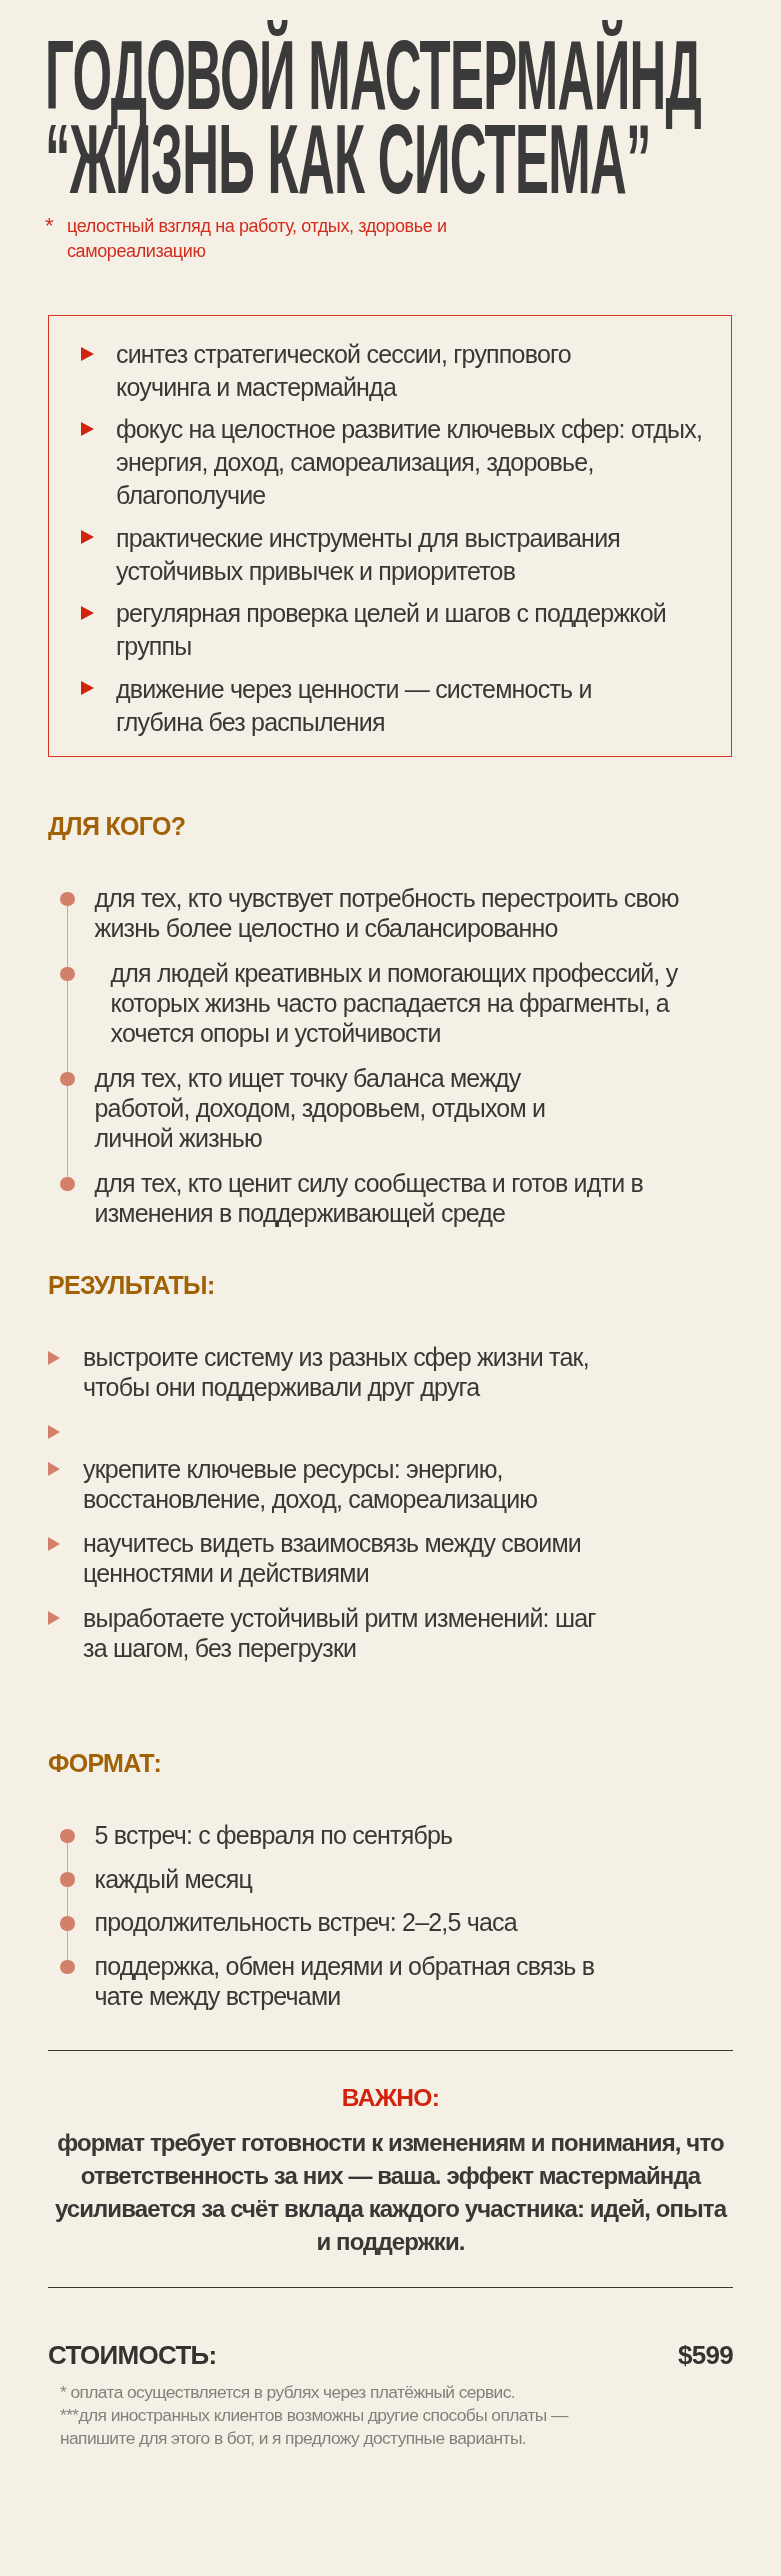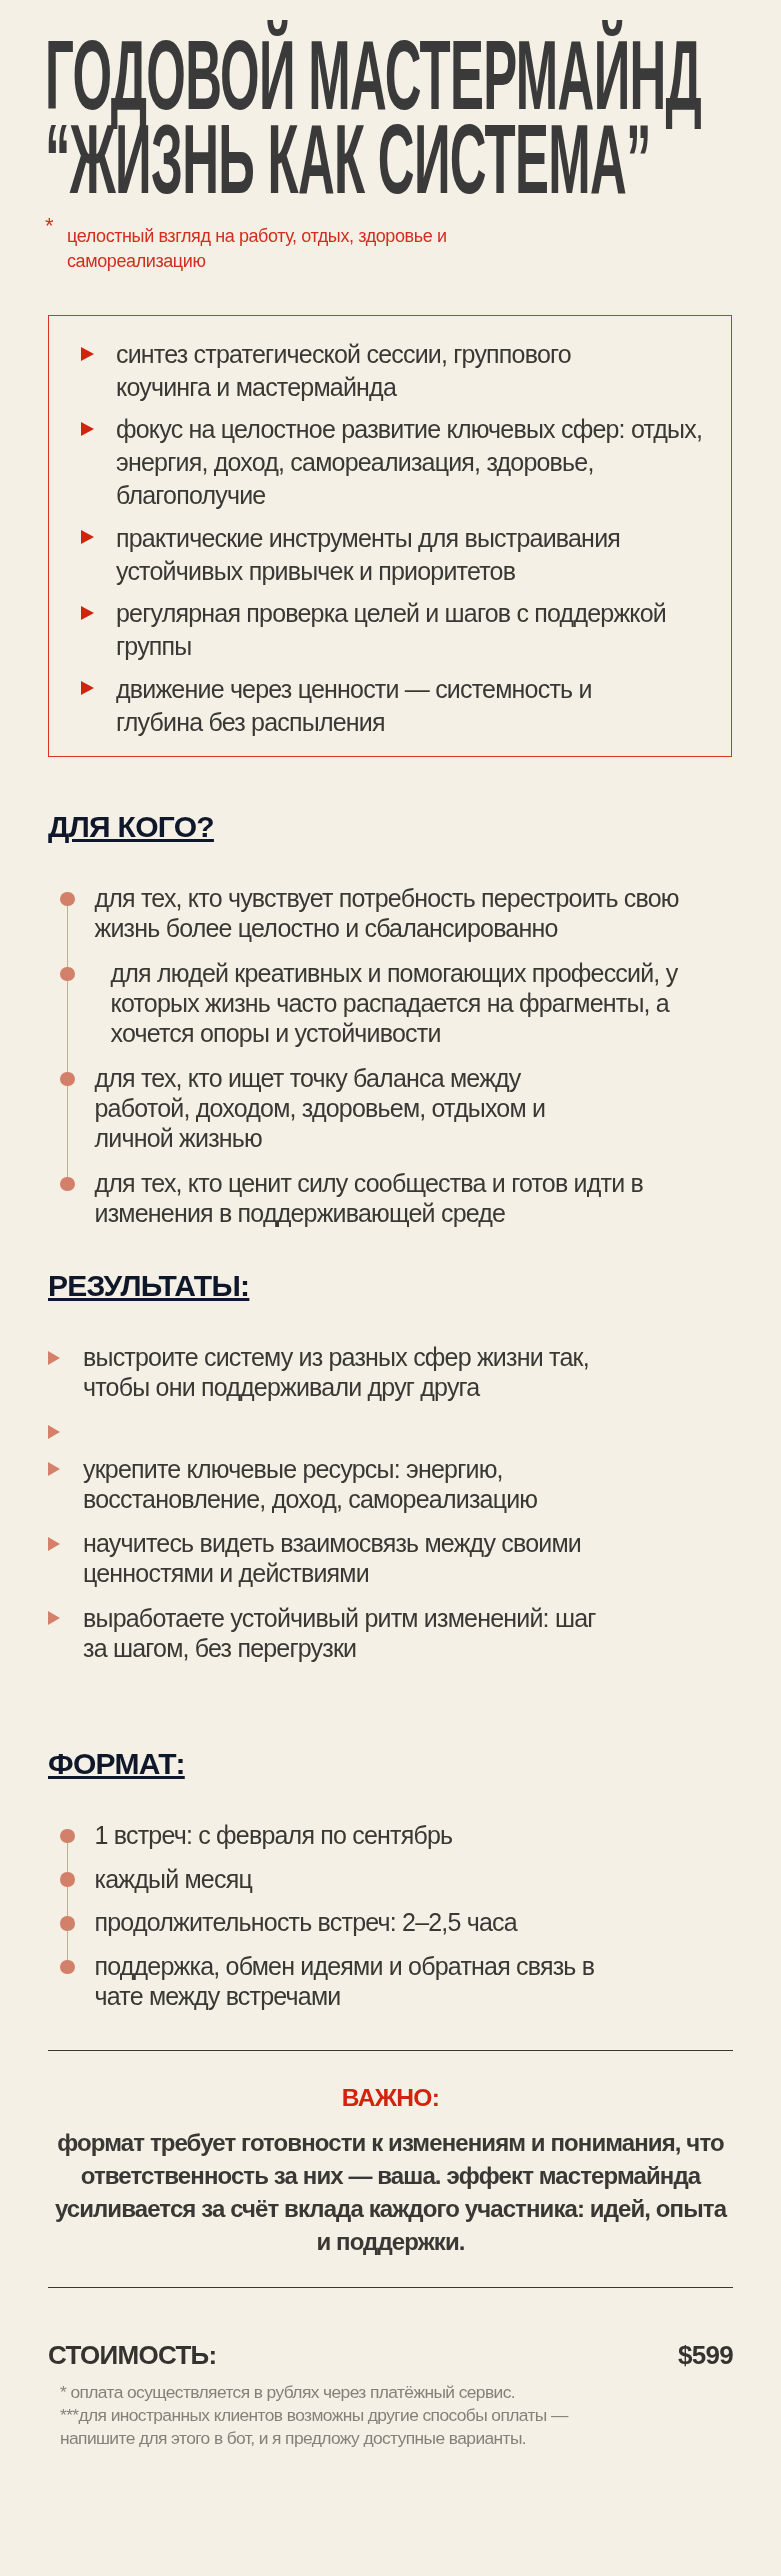--- a/index.html
+++ b/index.html
@@ -37,21 +37,21 @@
   .subtitle {
     position: absolute;
     left: 45px;
     top: 214px;
     display: flex;
     color: #d22d1e;
     font-size: 18px;
     line-height: 24.6px;
   }
   .subtitle .asterisk { width: 22px; font-size: 22px; line-height: 24.6px; }
-  .subtitle .text { width: 449px; letter-spacing: -0.4px; margin-top: 10px; }
+  .subtitle .text { width: 449px; letter-spacing: -0.4px; }
 
   
   .intro-box {
     position: absolute;
     left: 48px;
     top: 315px;
     width: 684px;
     height: 442px;
     border: 1.4px solid #d8351f;
     box-sizing: border-box;
@@ -74,27 +74,26 @@
   .intro-item .txt {
     font-size: 25px;
     line-height: 33px;
     letter-spacing: -0.8px;
     color: #3a3835;
   }
 
   
   .section { position: absolute; left: 48px; width: 687px; }
   .section-title {
-    font-size: 30px;
+    font-size: 25px;
     font-weight: 700;
     letter-spacing: -0.7px;
-    color: #0f172a;
+    color: #a16207;
     margin: 0;
     line-height: 29px;
-    text-decoration: underline;
   }
   .timeline { position: relative; list-style: none; margin: 12px; padding: 0; }
   .timeline .vline {
     position: absolute;
     left: 6.5px;
     width: 1.4px;
     background: #d8a38f;
   }
   .tl-item {
     position: relative;
@@ -278,21 +277,21 @@
       </li>
     </ul>
   </section>
 
   <section class="section" style="top:1749px;">
     <h2 class="section-title">ФОРМАТ:</h2>
     <ul class="timeline" style="margin-top:42px;">
       <span class="vline" style="top:14.5px; height:133px;"></span>
       <li class="tl-item" style="margin-bottom:13.7px;">
         <span class="dot"></span>
-        <span class="txt" style="width:593px">1 встреч: с февраля по сентябрь</span>
+        <span class="txt" style="width:593px">5 встреч: с февраля по сентябрь</span>
       </li>
       <li class="tl-item" style="margin-bottom:13.7px;">
         <span class="dot"></span>
         <span class="txt" style="width:593px">каждый месяц</span>
       </li>
       <li class="tl-item" style="margin-bottom:13.7px;">
         <span class="dot"></span>
         <span class="txt" style="width:593px">продолжительность встреч: 2–2,5 часа</span>
       </li>
       <li class="tl-item">

